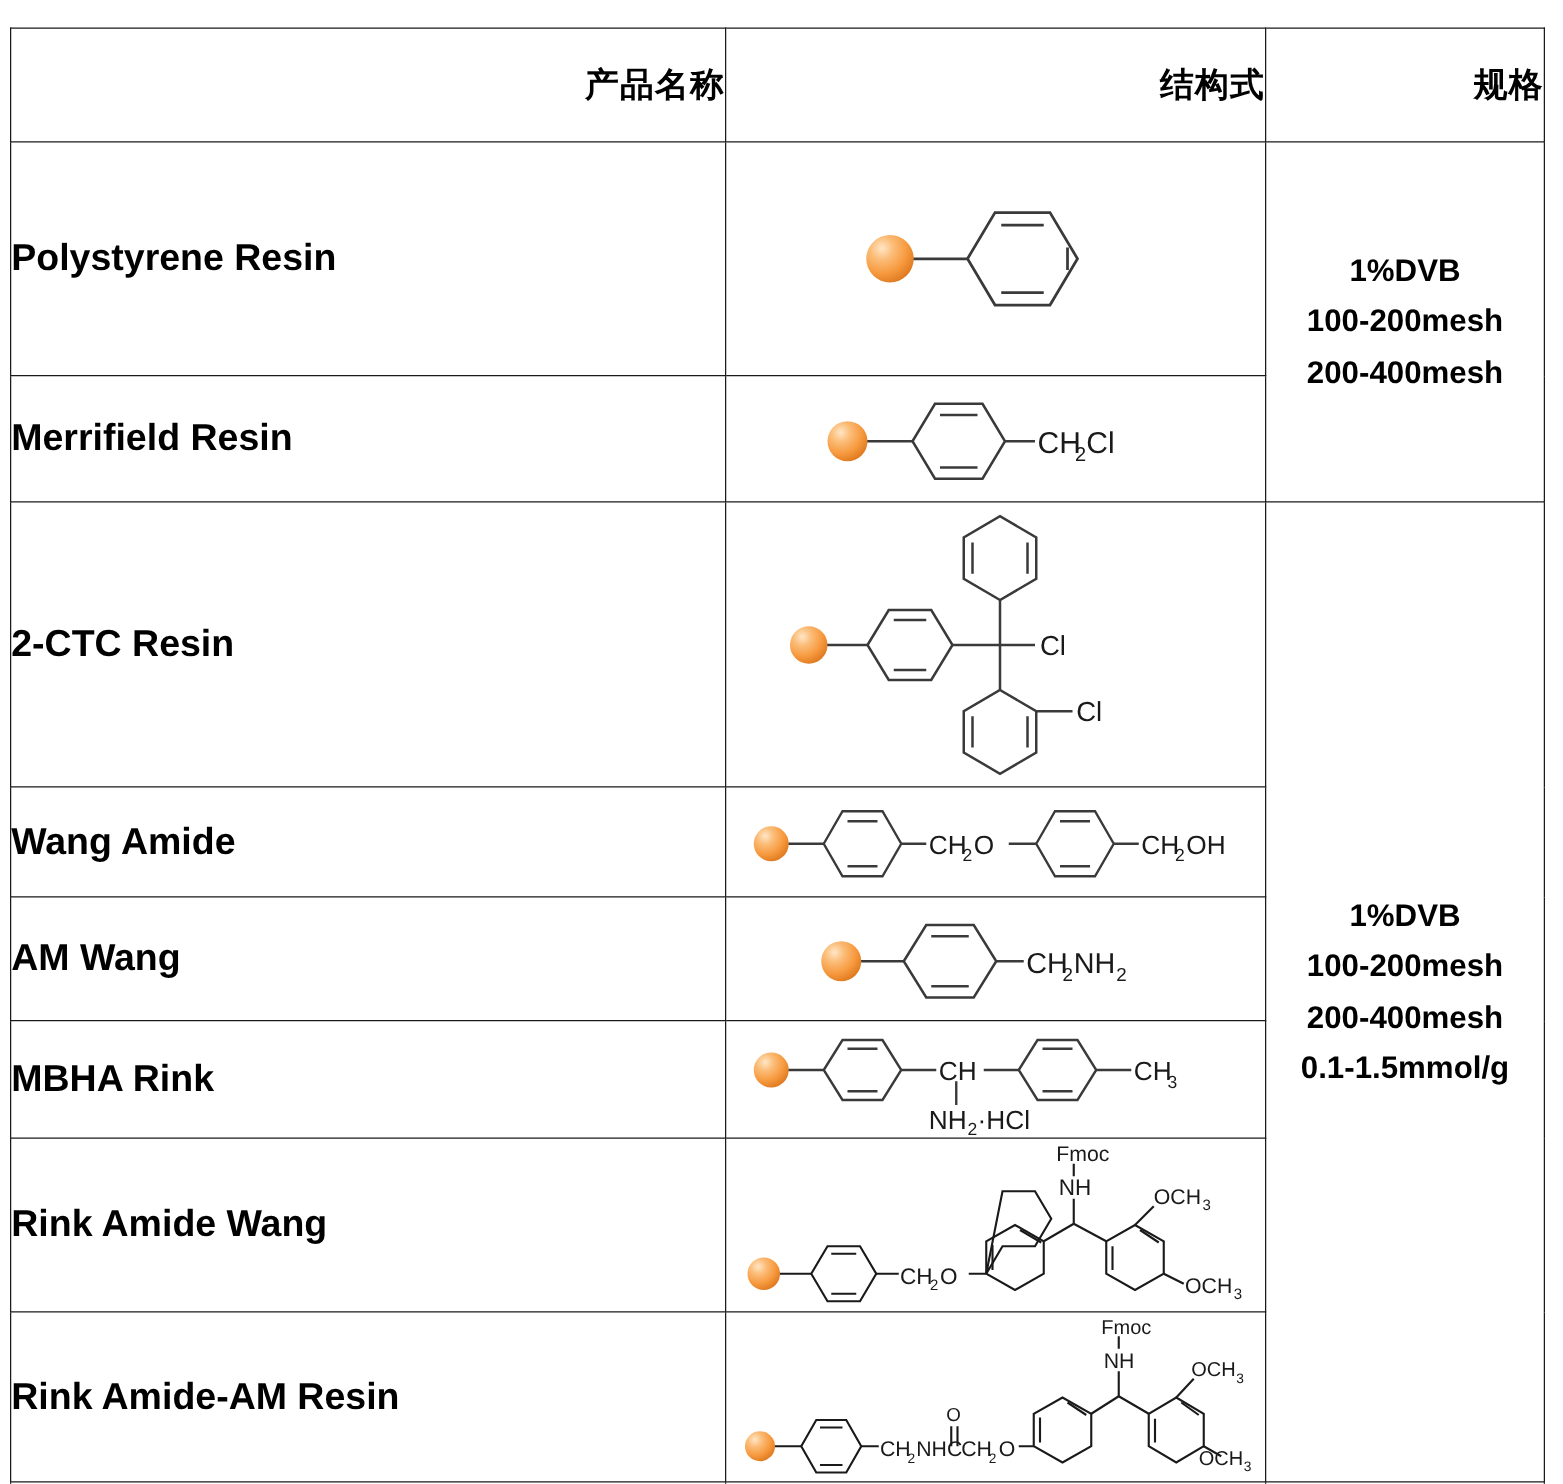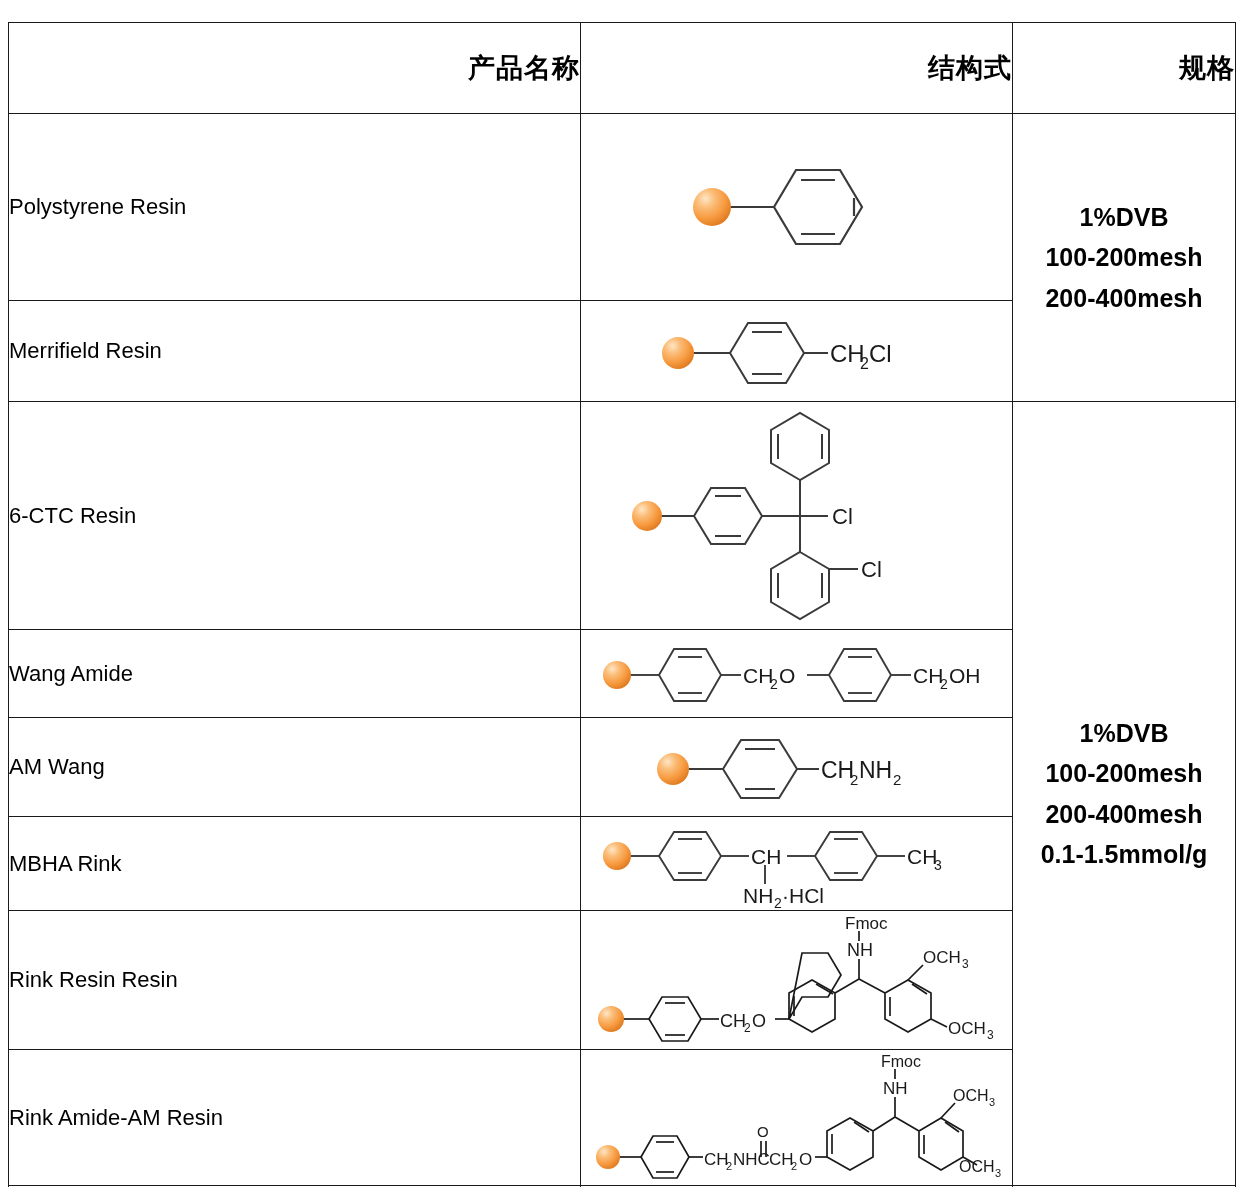--- a/index.html
+++ b/index.html
@@ -28,22 +28,22 @@
   th.hdr{
     text-align:right;
     font-weight:bold;
     font-size:27px;
     height:90px;
     letter-spacing:1px;
     font-family:"DejaVu Sans","Liberation Sans",sans-serif;
   }
   td.name-cell{
     padding-left:19px;
-    font-size:22px;
-    font-weight:400;
+    font-size:30px;
+    font-weight:700;
     letter-spacing:0px;
     text-align:left;
     white-space:nowrap;
   }
   td.struct-cell{text-align:center;}
   td.spec-cell{
     text-align:center;
     font-size:25px;
     line-height:1.62;
     font-weight:bold;
@@ -140,21 +140,21 @@
               <circle cx="26" cy="42" r="16" fill="url(#beadGrad)"></circle>
               <text x="178" y="51" font-size="24">CH</text>
               <text x="208" y="58" font-size="16">2</text>
               <text x="217" y="51" font-size="24">Cl</text>
             </svg>
           </div>
         </td>
       </tr>
 
       <tr class="r-ctc">
-        <td class="name-cell">6-CTC Resin</td>
+        <td class="name-cell">2-CTC Resin</td>
         <td class="struct-cell">
           <div class="struct-wrap">
             <svg class="mol" width="330" height="215" viewBox="0 0 330 215">
               <g stroke="#3a3a3a" stroke-width="2" fill="none">
 
                 <line x1="28" y1="108" x2="62" y2="108"></line>
                 <polygon points="62,108 79,80 113,80 130,108 113,136 79,136"></polygon>
                 <line x1="83" y1="88" x2="109" y2="88"></line>
                 <line x1="83" y1="128" x2="109" y2="128"></line>
 
@@ -264,21 +264,21 @@
               <text x="177" y="88" font-size="14">2</text>
               <text x="185" y="83" font-size="21">·HCl</text>
               <text x="310" y="44" font-size="21">CH</text>
               <text x="337" y="50" font-size="14">3</text>
             </svg>
           </div>
         </td>
       </tr>
 
       <tr class="r-rink">
-        <td class="name-cell">Rink Resin Resin</td>
+        <td class="name-cell">Rink Amide Wang</td>
         <td class="struct-cell">
           <div class="struct-wrap">
             <svg class="mol" width="408" height="130" viewBox="0 0 408 130">
               <g stroke="#1a1a1a" stroke-width="1.7" fill="none">
 
                 <line x1="30" y1="104" x2="56" y2="104"></line>
                 <polygon points="56,104 69,82 95,82 108,104 95,126 69,126"></polygon>
                 <line x1="72" y1="88" x2="92" y2="88"></line>
                 <line x1="72" y1="120" x2="92" y2="120"></line>
                 <line x1="108" y1="104" x2="126" y2="104"></line>

